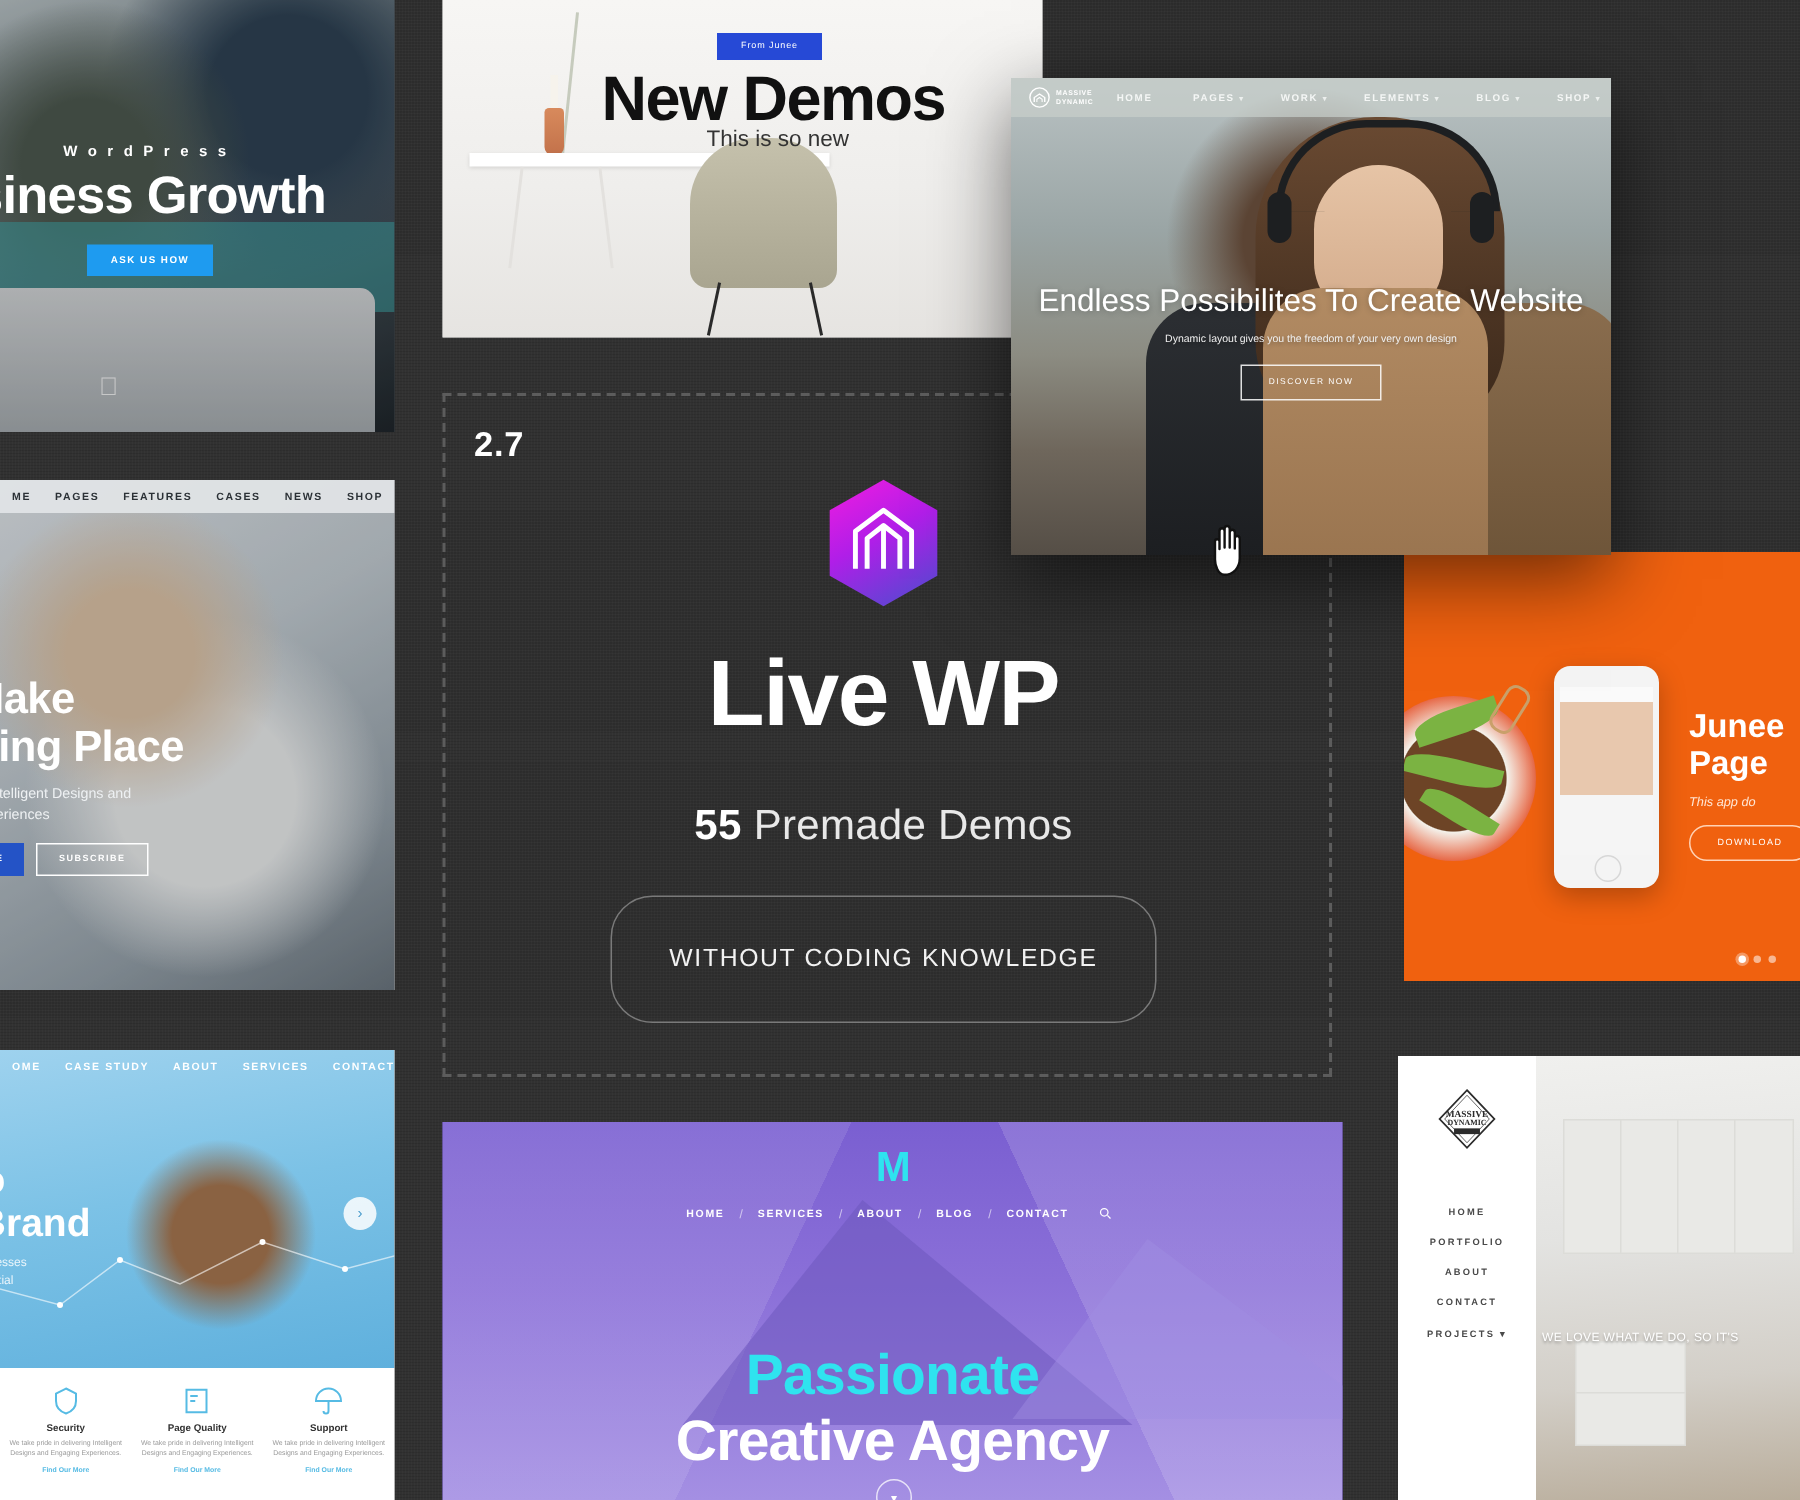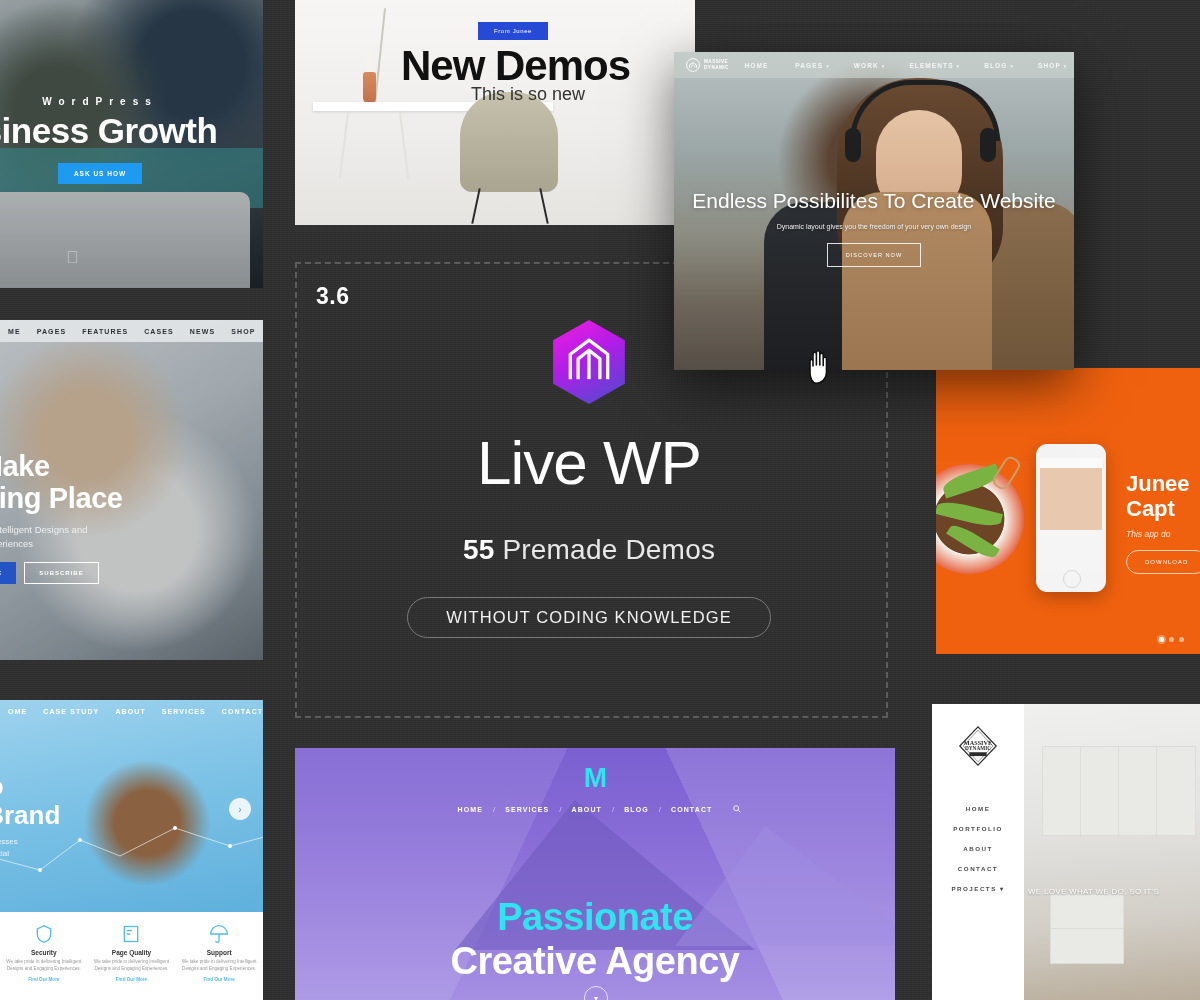--- a/index.html
+++ b/index.html
@@ -32,30 +32,30 @@
   }
 
   
   #hero{
     position:absolute;left:295px;top:300px;width:588px;height:400px;z-index:3;
     display:flex;flex-direction:column;align-items:center;
   }
   #hero-logo{width:78px;height:88px;margin-top:18px;}
   #hero-title{
     margin-top:26px;text-align:left;font-size:62px;line-height:1.0;
-    font-weight:normal;letter-spacing:-1px;color:#fff;
+    font-weight:bold;letter-spacing:-1px;color:#fff;
   }
   #hero-title .l2{display:block;margin-top:10px;}
   #hero-sub{
     margin-top:40px;font-size:28px;color:#e8e8e8;font-weight:300;letter-spacing:.2px;
   }
   #hero-sub b{font-weight:bold;color:#fff;}
   #hero-cta{
     margin-top:31px;border:1px solid #7a7a7a;border-radius:28px;
-    padding:10px 38px;font-size:16.5px;letter-spacing:1.1px;color:#f2f2f2;
+    padding:32px 38px;font-size:16.5px;letter-spacing:1.1px;color:#f2f2f2;
     background:transparent;cursor:pointer;font-family:inherit;
   }
 
   
   .nav{display:flex;align-items:center;font-size:7px;letter-spacing:1.1px;font-weight:bold;}
   .nav a{color:#fff;margin-right:16px;text-decoration:none;white-space:nowrap;}
   .nav-icons{display:flex;gap:9px;margin-left:auto;}
   .nav-icons svg{width:9px;height:9px;}
 
   
@@ -154,21 +154,21 @@
   #card-newhome .chair{
     position:absolute;left:165px;top:92px;width:98px;height:100px;
     background:linear-gradient(180deg,#c5c1ac,#a9a590);border-radius:44px 44px 12px 12px;
   }
   #card-newhome .chairleg{position:absolute;width:2px;height:36px;background:#2a2a2a;top:188px;}
   #nh-badge{
     position:absolute;left:183px;top:22px;background:#2649d6;color:#fff;font-size:6px;
     padding:6px 16px;letter-spacing:.6px;cursor:pointer;border:0;font-family:inherit;
   }
   #nh-title{position:absolute;left:106px;top:42px;font-size:42px;font-weight:bold;color:#111;letter-spacing:-1px;white-space:nowrap;}
-  #nh-sub{position:absolute;left:176px;top:84px;font-size:18px;color:#333;}
+  #nh-sub{position:absolute;left:176px;top:84px;font-size:15px;color:#333;}
 
   
   #card-orange{left:936px;top:368px;width:264px;height:286px;background:#f0610f;}
   #card-orange .plant{
     position:absolute;left:-22px;top:96px;width:110px;height:110px;border-radius:50%;
     background:radial-gradient(circle at 50% 50%, #6d4426 0 45%, #f4f1ea 46%, #e6623f 72%, #f6f4ee 100%);
   }
   #card-orange .leaf{position:absolute;background:#7bb342;border-radius:50% 0 50% 0;}
   #card-orange .clip{
     position:absolute;left:62px;top:88px;width:13px;height:30px;
@@ -299,21 +299,21 @@
   }
   
   #grab-cursor{position:absolute;left:803px;top:344px;width:40px;height:44px;z-index:20;}
 </style>
 </head>
 <body>
 
 <div class="noise"></div>
 
 <div id="dashed-frame"></div>
-<div id="version-number">3.6</div>
+<div id="version-number">2.7</div>
 
 <div class="card" id="card-business">
   <div class="photo"></div>
   <div class="teal"></div>
   <div class="desk"></div>
   <div class="apple"></div>
   <div class="bg-overlay"></div>
   <div class="txtwrap">
     <div id="biz-kicker">WordPress</div>
     <div id="biz-title">siness Growth</div>
@@ -433,21 +433,21 @@
   <div class="leaf" style="left:0px;top:138px;width:66px;height:16px;transform:rotate(14deg);"></div>
   <div class="leaf" style="left:10px;top:166px;width:54px;height:15px;transform:rotate(32deg);"></div>
   <div class="clip"></div>
   <div class="phone">
     <div class="screen"></div>
     <div class="home"></div>
   </div>
   <div class="txt">
     <div id="or-title">
       <span>Junee</span><br>
-      <span>Capt</span>
+      <span>Page</span>
     </div>
     <div id="or-sub">This app do</div>
     <button id="or-btn">DOWNLOAD</button>
   </div>
   <div class="dots">
     <i class="on"></i>
     <i></i>
     <i></i>
   </div>
 </div>

